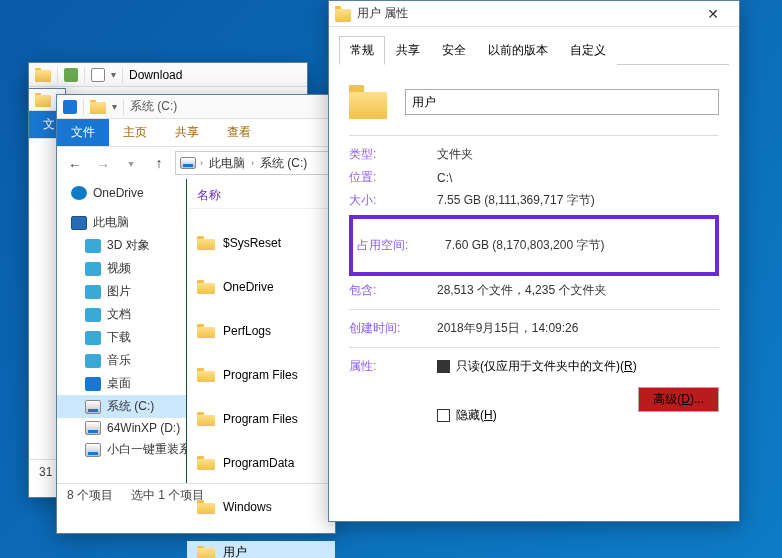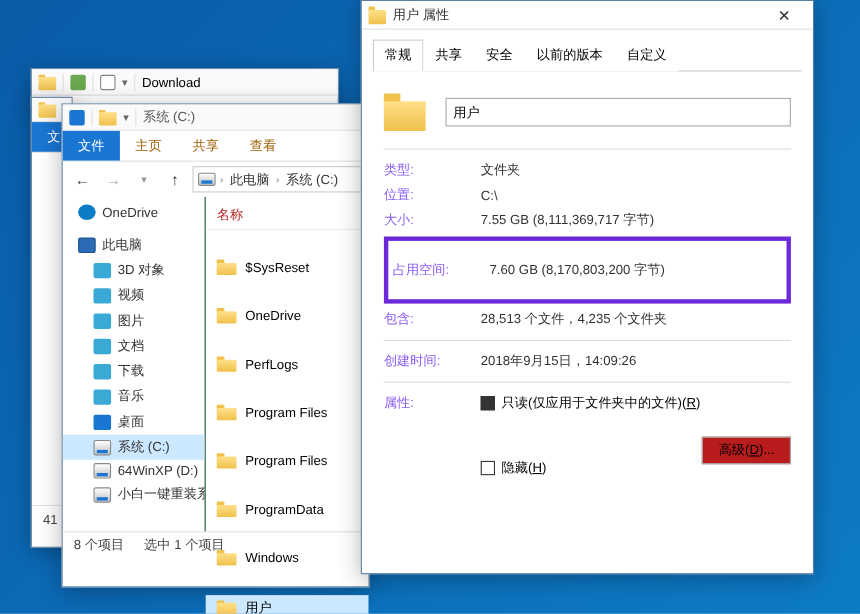--- a/index.html
+++ b/index.html
@@ -26,21 +26,21 @@
 .addr .ar { color: #666; font-size: 9px; }
 
 .body { display: flex; height: calc(100% - 26px - 24px - 28px - 32px - 24px); }
 .tree { width: 130px; border-right: 1px solid #14532d; padding: 4px 0; overflow: hidden; }
 .tree .node { display: flex; align-items: center; padding: 3px 4px 3px 14px; gap: 6px; color: #333; white-space: nowrap; }
 .tree .node.sub { padding-left: 28px; }
 .tree .node.sel { background: #cce8ff; }
 .tree .ic { width: 16px; height: 14px; flex-shrink: 0; }
 
 .content { flex: 1; padding: 4px 0; }
-.content .hdr { padding: 4px 10px; color: #b91c1c; border-bottom: 1px solid #eee; }
+.content .hdr { padding: 4px 10px; color: #6d28d9; border-bottom: 1px solid #eee; }
 .content .item { display: flex; align-items: center; padding: 3px 10px; gap: 8px; margin-top: 24px; }
 .content .item.sel { background: #cce8ff; }
 .content .fic { width: 18px; height: 14px; }
 
 .status { height: 24px; border-top: 1px solid #e0e0e0; display: flex; align-items: center; padding: 0 10px; color: #444; gap: 18px; }
 
 
 .folder { display: inline-block; position: relative; }
 .folder::before { content: ""; position: absolute; top: 0; left: 0; width: 40%; height: 30%; background: #f0c14b; border-radius: 1px 1px 0 0; }
 .folder::after { content: ""; position: absolute; top: 20%; left: 0; right: 0; bottom: 0; background: linear-gradient(#ffe08a, #f0c14b); border-radius: 1px; }
@@ -92,21 +92,21 @@
 
 <div class="window" style="left:28px; top:88px; width:38px; height:410px; overflow:hidden;">
   <div class="qat" style="height:22px;">
       <span class="fi folder"></span>
     </div>
   <div class="ribbon">
       <div class="file">文</div>
     </div>
   <div style="height:320px;"></div>
   <div class="status">
-      <span>41</span>
+      <span>31</span>
     </div>
 </div>
 
 <div class="window" style="left:56px; top:94px; width:280px; height:440px;">
   <div class="qat">
     <span class="genicon" style="background:#1976d2; width:14px; height:14px;"></span>
     <span class="sep"></span>
     <span class="fi folder"></span>
     <span class="chev">▾</span>
     <span class="sep"></span>
@@ -268,21 +268,21 @@
       </div>
     <hr class="hr">
     <div class="prow">
         <span class="plabel">创建时间:</span>
         <span class="pval">2018年9月15日，14:09:26</span>
       </div>
     <hr class="hr">
     <div class="prow" style="align-items:flex-start;">
       <span class="plabel">属性:</span>
       <div style="flex:1;">
-        <div style="display:flex; align-items:center; margin-bottom:10px;">
+        <div style="display:flex; align-items:center; margin-bottom:0;">
           <span class="checkbox filled">■</span>
           <span><span>只读(仅应用于文件夹中的文件)(</span><span class="u">R</span>)</span>
         </div>
         <div style="display:flex; align-items:center; justify-content:space-between;">
           <div style="display:flex; align-items:center;margin-top:32px;">
             <span class="checkbox"></span>
             <span><span>隐藏(</span><span class="u">H</span>)</span>
           </div>
           <button class="btn"><span>高级(</span><span class="u">D</span><span>)...</span></button>
         </div>

